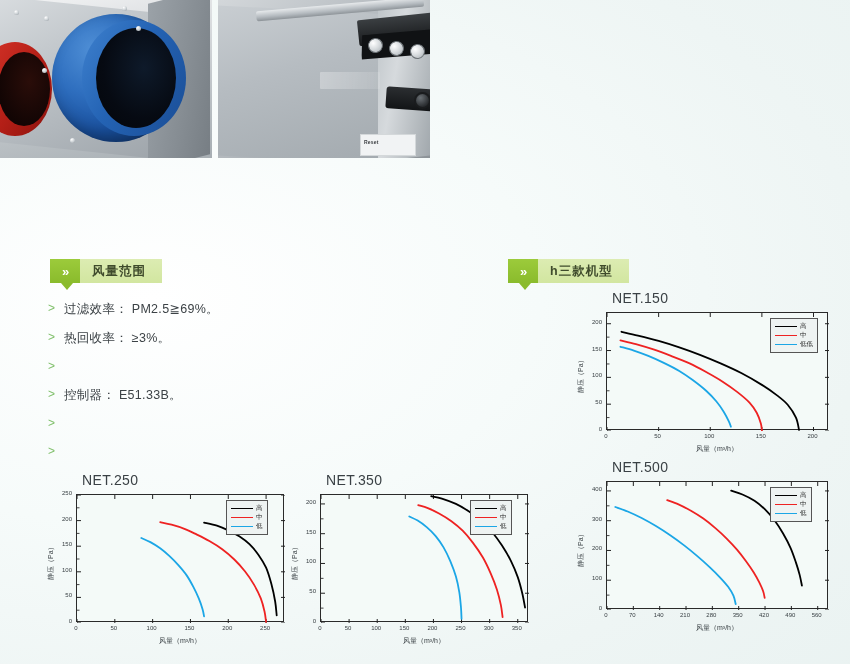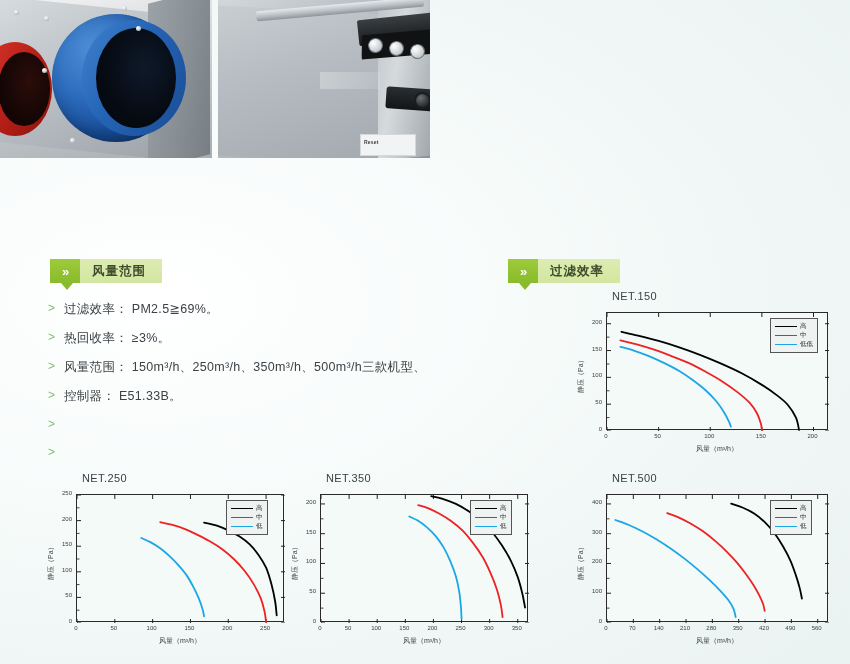--- a/index.html
+++ b/index.html
@@ -103,21 +103,21 @@
 
   
   .features { position:absolute; left:48px; top:300px; width:440px; }
   .feat-row { display:flex; align-items:flex-start; margin-bottom:11px; }
   .feat-mark { color:#7fbf6a; font-size:12px; width:16px; flex:0 0 16px; line-height:17px; }
   .feat-text { font-size:12.5px; color:#3c4246; line-height:18px; letter-spacing:.3px; }
   .feat-text .sub { display:block; }
 
   
   .chart-box { position:absolute; }
-  .chart-title { position:absolute; font-size:11px; color:#3a4145; letter-spacing:.4px; }
+  .chart-title { position:absolute; font-size:14px; color:#3a4145; letter-spacing:.4px; }
   .plot { position:absolute; background:#f4faf8; border:1px solid #2a2a2a; }
   .tick-x, .tick-y { position:absolute; font-size:6px; color:#3a4145; }
   .axis-x-label { position:absolute; font-size:7px; color:#3a4145; text-align:center; }
   .axis-y-label { position:absolute; font-size:7px; color:#3a4145;
     transform:rotate(-90deg); transform-origin:left top; white-space:nowrap; }
   .legend { position:absolute; background:#eef3f2; border:1px solid #555; padding:3px 4px; }
   .legend-row { display:flex; align-items:center; height:9px; }
   .legend-line { width:22px; height:0; border-top-width:1.6px; border-top-style:solid; margin-right:3px; }
   .legend-txt { font-size:6.5px; color:#222; }
   svg { display:block; }
@@ -163,36 +163,35 @@
   </div>
 
 
   <div class="sec-head head-features">
     <div class="sec-chev">»</div>
     <div class="sec-name">风量范围</div>
   </div>
 
   <div class="sec-head head-curves">
     <div class="sec-chev">»</div>
-    <div class="sec-name">过滤效率</div>
+    <div class="sec-name">h三款机型</div>
   </div>
 
   <div class="features">
     <div class="feat-row">
       <span class="feat-mark">&gt;</span>
       <span class="feat-text">过滤效率： PM2.5≧69%。</span>
     </div>
     <div class="feat-row">
       <span class="feat-mark">&gt;</span>
       <span class="feat-text">热回收率：  ≥3%。</span>
     </div>
     <div class="feat-row">
       <span class="feat-mark">&gt;</span>
       <span class="feat-text">
-        <span>风量范围： 150m³/h、250m³/h、350m³/h、500m³/h三款机型、</span>
       </span>
     </div>
     <div class="feat-row">
       <span class="feat-mark">&gt;</span>
       <span class="feat-text">控制器： E51.33B。</span>
     </div>
     <div class="feat-row">
       <span class="feat-mark">&gt;</span>
     </div>
     <div class="feat-row">
@@ -389,21 +388,21 @@
         <div class="legend-row">
           <span class="legend-line" style="border-top-color: rgb(238, 34, 34);"></span>
           <span class="legend-txt">中</span>
         </div>
         <div class="legend-row">
           <span class="legend-line" style="border-top-color: rgb(27, 166, 230);"></span>
           <span class="legend-txt">低</span>
         </div>
       </div>
     </div>
-  <div class="chart-box" style="left:566px;top:470px;width:272px;height:186px;">
+  <div class="chart-box" style="left:566px;top:457px;width:272px;height:186px;">
       <div class="chart-title" style="left: 46px; top: 2px;">NET.500</div>
       <div class="plot" style="left: 40px; top: 24px; width: 222px; height: 128px;">
         <svg width="222" height="128">
           <line x1="0" x2="0" y1="128" y2="124" stroke="#222" stroke-width="1"></line>
           <line x1="0" x2="0" y1="0" y2="4" stroke="#222" stroke-width="1"></line>
           <line x1="26.338983050847457" x2="26.338983050847457" y1="128" y2="124" stroke="#222" stroke-width="1"></line>
           <line x1="26.338983050847457" x2="26.338983050847457" y1="0" y2="4" stroke="#222" stroke-width="1"></line>
           <line x1="52.67796610169491" x2="52.67796610169491" y1="128" y2="124" stroke="#222" stroke-width="1"></line>
           <line x1="52.67796610169491" x2="52.67796610169491" y1="0" y2="4" stroke="#222" stroke-width="1"></line>
           <line x1="79.01694915254237" x2="79.01694915254237" y1="128" y2="124" stroke="#222" stroke-width="1"></line>

